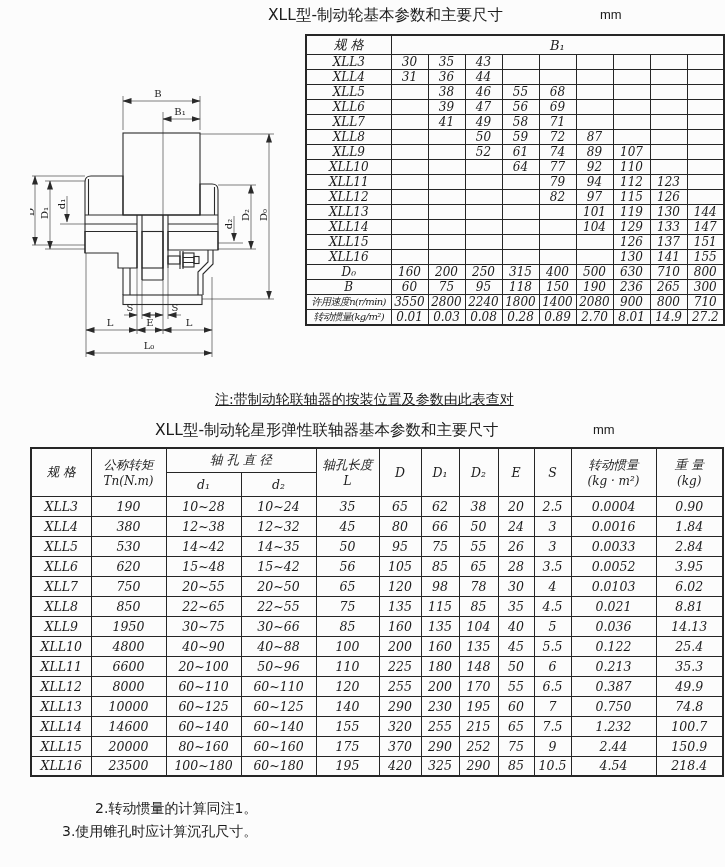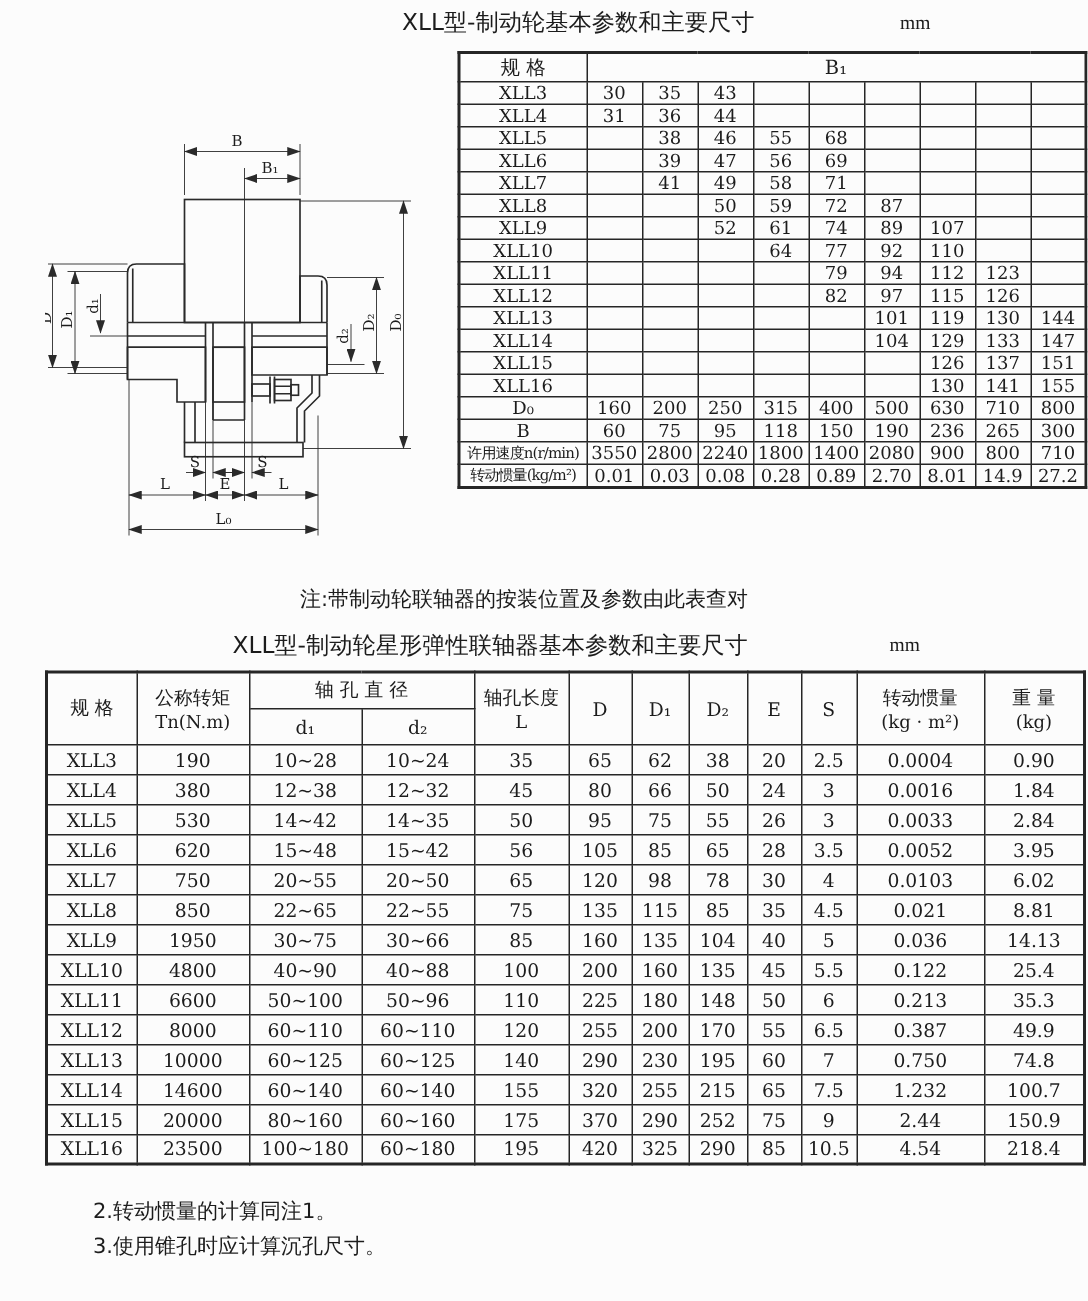--- a/index.html
+++ b/index.html
@@ -9,27 +9,27 @@
     background:#fcfcfc;
     color:#1c1c1c;
     font-family:"DejaVu Serif","Liberation Serif",serif;
     overflow:hidden;
   }
   .abs { position:absolute; }
   .title {
     font-family:"DejaVu Sans","Liberation Sans",sans-serif;
     font-weight:500; font-size:15.5px; white-space:nowrap;
   }
-  .unit { font-family:Liberation Serif, serif; font-size:13px; }
+  .unit { font-family:Liberation Sans, sans-serif; font-size:13px; }
   .note-text {
     font-family:"DejaVu Sans","Liberation Sans",sans-serif;
     font-size:14px; white-space:nowrap;
   }
 
-  table { border-collapse:collapse; }
+  table { border-collapse:collapse;font-style:italic; }
 
   #table1 {
     position:absolute; left:305px; top:34px;
     width:418px; table-layout:fixed;
     border:2px solid #262626;
   }
   #table1 td {
     border:1px solid #262626; text-align:center; vertical-align:middle;
     height:15px; font-size:12px; padding:0; overflow:hidden; white-space:nowrap;
   }
@@ -43,21 +43,21 @@
     border:2px solid #262626;
   }
   #table2 td {
     border:1px solid #262626; text-align:center; vertical-align:middle;
     height:20px; font-size:12.5px; padding:0 1px; white-space:nowrap; overflow:hidden;
   }
   #table2 tr.hdr td { height:24px; font-size:12.5px; }
   #table2 tr.hdr .l2 { font-size:12px; }
 
   #bottom-notes { line-height:23px; }
-  #bottom-notes .indent { padding-left:29px; }
+  #bottom-notes .indent { padding-left:29px;text-align:right; }
 
   svg text {
     font-family:"DejaVu Serif","Liberation Serif",serif;
     font-size:10px; fill:#1c1c1c;
   }
   .body-ln { stroke:#2a2a2a; stroke-width:1.1; fill:none; }
   .dim-ln  { stroke:#2a2a2a; stroke-width:0.6; fill:none; }
 </style>
 </head>
 <body>
@@ -407,21 +407,21 @@
         <td>0.28</td>
         <td>0.89</td>
         <td>2.70</td>
         <td>8.01</td>
         <td>14.9</td>
         <td>27.2</td>
       </tr>
     </tbody>
 </table>
 
-<div class="abs note-text" style="left:200px; top:391px;">注:带制动轮联轴器的按装位置及参数由此表查对</div>
+<div class="abs note-text" style="left:215px; top:391px;text-decoration:underline;">注:带制动轮联轴器的按装位置及参数由此表查对</div>
 
 <div class="abs title" style="left:155px; top:420px;">XLL型-制动轮星形弹性联轴器基本参数和主要尺寸</div>
 <div class="abs unit" style="left:593px; top:422px;">mm</div>
 
 <table id="table2">
   <colgroup>
     <col style="width:60px">
       <col style="width:75px">
       <col style="width:75px">
       <col style="width:75px">
@@ -572,21 +572,21 @@
         <td>160</td>
         <td>135</td>
         <td>45</td>
         <td>5.5</td>
         <td>0.122</td>
         <td>25.4</td>
       </tr>
       <tr>
         <td>XLL11</td>
         <td>6600</td>
-        <td>50~100</td>
+        <td>20~100</td>
         <td>50~96</td>
         <td>110</td>
         <td>225</td>
         <td>180</td>
         <td>148</td>
         <td>50</td>
         <td>6</td>
         <td>0.213</td>
         <td>35.3</td>
       </tr>

